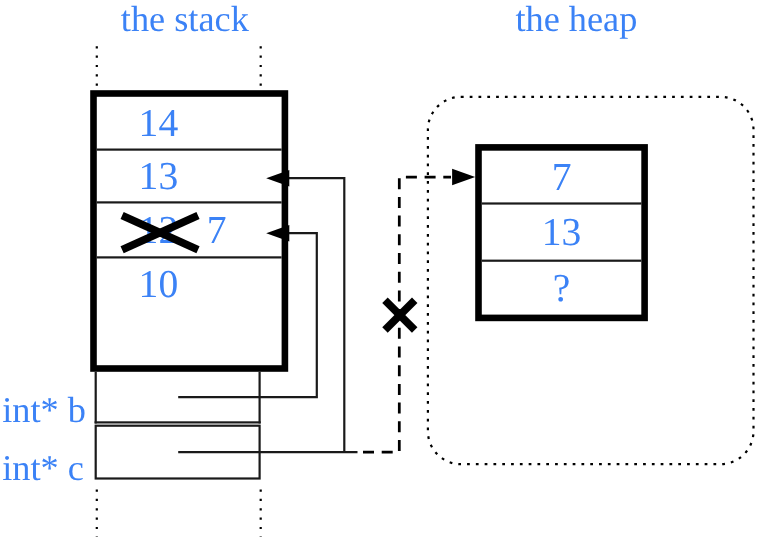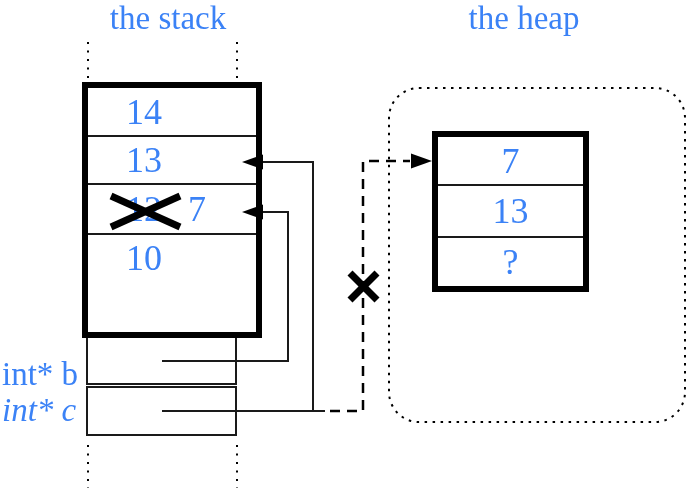--- a/index.html
+++ b/index.html
@@ -7,21 +7,21 @@
     position:relative; width:692px; height:489px; background:#ffffff;
     font-family:"Liberation Serif", serif; color:#3b82f6; overflow:hidden;
   }
   .title { position:absolute; top:0px; font-size:33px; line-height:36px; text-align:center; white-space:nowrap; }
   #title-stack { left:0px;  width:336px; }
   #title-heap  { left:356px; width:336px; }
 
   .var-label { position:absolute; left:2px; font-size:33px; line-height:36px; white-space:nowrap; }
   #var-a { top:297px; }
   #var-b { top:356px; }
-  #var-c { top:392px;font-style:italic; }
+  #var-c { top:408px; }
 
   .stack-box {
     position:absolute; left:82px; top:82px; width:180px; height:256px;
     border:6px solid #000; box-sizing:border-box;
   }
   .scell {
     box-sizing:border-box; border-bottom:2px solid #1a1a1a;
     display:flex; align-items:center; padding-left:38px;
     font-size:36px; white-space:nowrap;
   }

